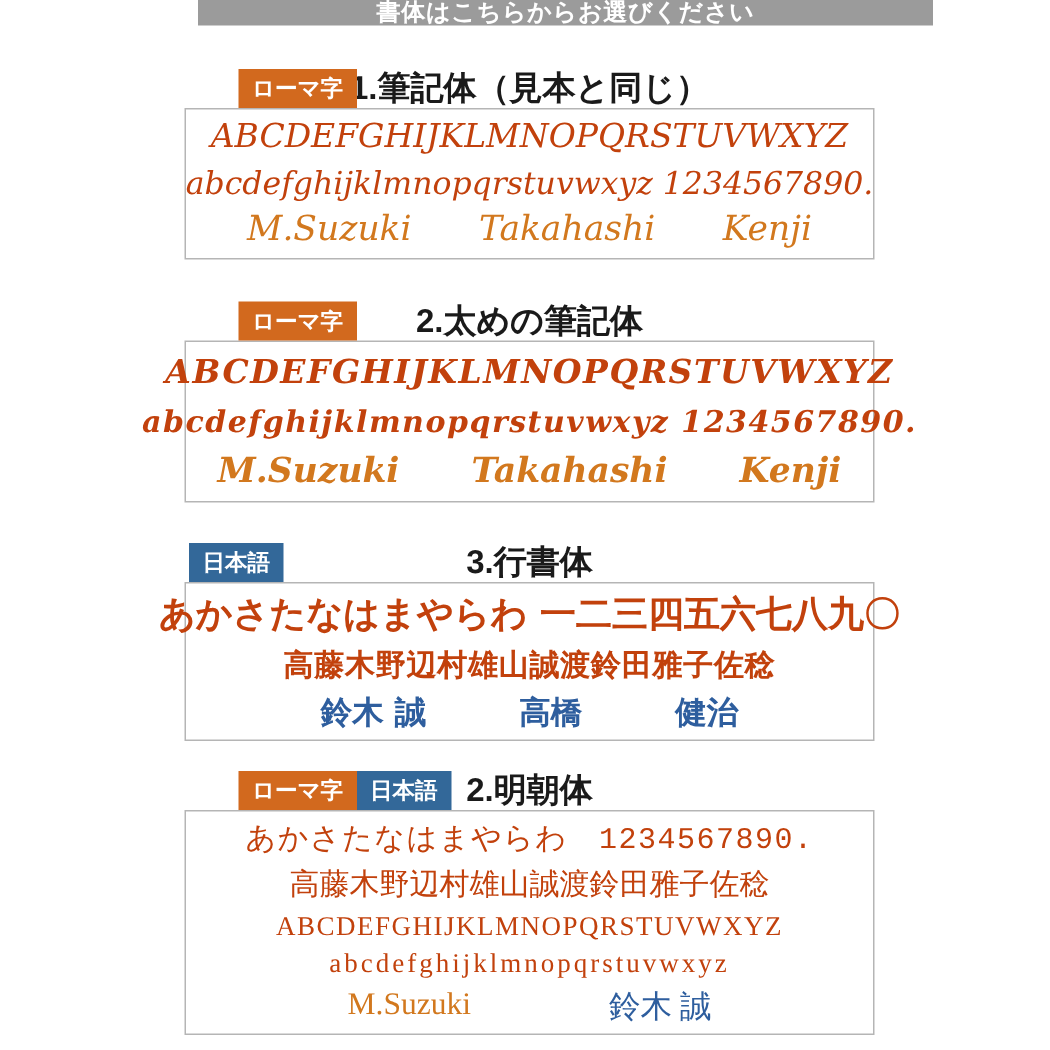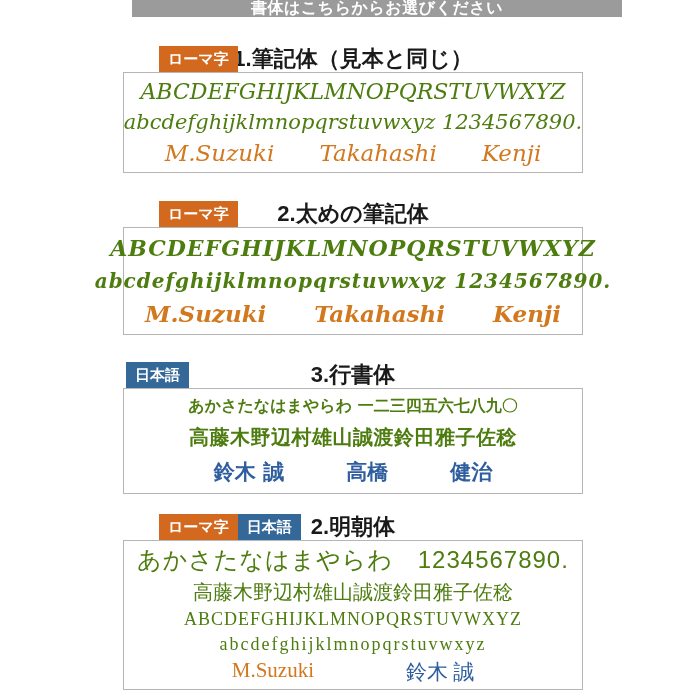--- a/index.html
+++ b/index.html
@@ -71,42 +71,42 @@
     flex-direction: column;
     justify-content: space-evenly;
     align-items: center;
     box-sizing: border-box;
   }
   .box1 { height: 101px; }
   .box2 { height: 108px; }
   .box3 { height: 106px; }
   .box4 { height: 150px; }
 
-  .line { color: #4d7c0f; white-space: nowrap; }
+  .line { color: #c2410c; white-space: nowrap; }
 
   
   .s1-caps  { font-family: "DejaVu Serif", serif; font-style: italic; font-size: 22px; }
   .s1-lower { font-family: "DejaVu Serif", serif; font-style: italic; font-size: 21px; }
   .s1-names { display: flex; gap: 45px; font-family: "DejaVu Serif", serif;
               font-style: italic; font-size: 23px; color: var(--name-orange, #D2781E); }
 
   
   .s2-caps  { font-family: "DejaVu Serif", serif; font-style: italic; font-weight: bold; font-size: 22px; letter-spacing: 1px; }
   .s2-lower { font-family: "DejaVu Serif", serif; font-style: italic; font-weight: bold; font-size: 20px; letter-spacing: 1px; }
   .s2-names { display: flex; gap: 48px; font-family: "DejaVu Serif", serif; font-style: italic;
               font-weight: bold; font-size: 23px; color: var(--name-orange, #D2781E); }
 
   
-  .s3-kana  { font-family: "DejaVu Serif", serif; font-size: 16px; font-weight: 600; }
+  .s3-kana  { font-family: "DejaVu Serif", serif; font-size: 24px; font-weight: 600; }
   .s3-kanji { font-family: "DejaVu Serif", serif; font-size: 20px; font-weight: 600; letter-spacing: 0.5px; }
   .s3-names { display: flex; gap: 62px; font-family: "DejaVu Serif", serif;
               font-size: 21px; font-weight: bold; color: var(--name-blue, #2E5E9E); }
 
   
-  .s4-kana  { font-family: Liberation Sans, sans-serif; font-size: 24px; letter-spacing: 1px; }
+  .s4-kana  { font-family: Liberation Mono, monospace; font-size: 20px; letter-spacing: 1px; }
   .s4-kanji { font-family: "Liberation Serif", serif; font-size: 20px; }
   .s4-caps  { font-family: "Liberation Serif", serif; font-size: 18px; letter-spacing: 1px; }
   .s4-lower { font-family: "Liberation Serif", serif; font-size: 18px; letter-spacing: 2px; }
   .s4-names { display: flex; gap: 92px; font-family: "Liberation Serif", serif; font-size: 21px; }
   .s4-names .n-orange { color: var(--name-orange, #D2781E); }
   .s4-names .n-blue   { color: var(--name-blue, #2E5E9E); }
 
   .sec1 { top: 40px;  }
   .sec2 { top: 195px; }
   .sec3 { top: 356px; }

